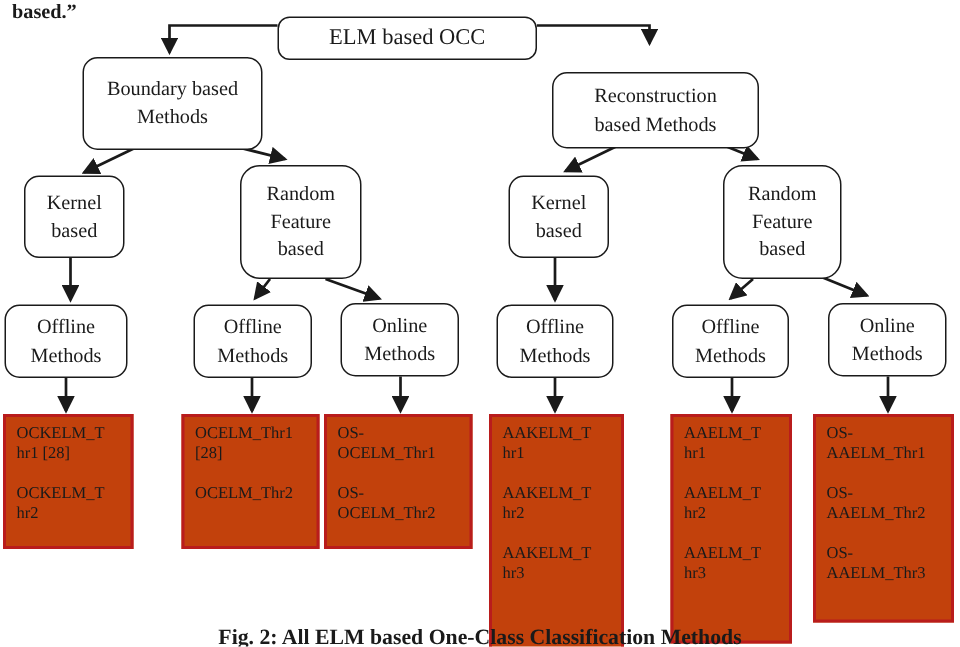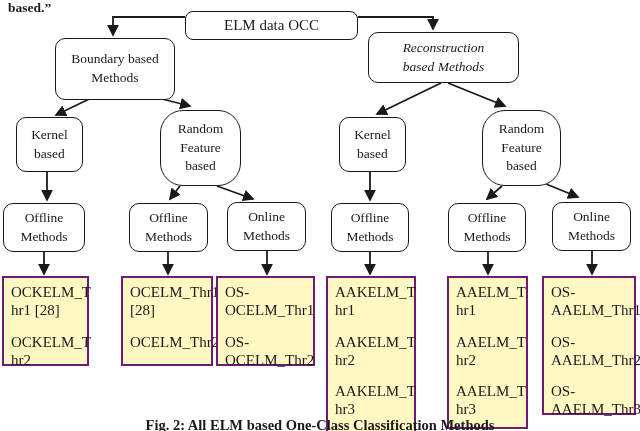--- a/index.html
+++ b/index.html
@@ -21,29 +21,29 @@
     display:flex;
     align-items:center;
     justify-content:center;
     text-align:center;
     white-space:pre-line;
     line-height:1.4;
     font-size:13.5px;
   }
   .node.root { font-size:15px; border-radius:8px; }
   .node.rounded { border-radius:10px; }
-  .node.rounded-lg { border-radius:23px; }
+  .node.rounded-lg { border-radius:13px; }
   .leaf {
     position:absolute;
     z-index:2;
     box-sizing:border-box;
-    border:2px solid #701a75;
-    background:#fef9c3;
+    border:2px solid #b91c1c;
+    background:#c2410c;
     padding:5px 4px 4px 7px;
-    font-size:15px;
+    font-size:11px;
   }
   .entry {
     white-space:pre-line;
     line-height:1.22;
     margin-bottom:13px;
   }
   .lead-text {
     position:absolute; left:8px; top:0;
     font-weight:bold; font-size:13.5px; z-index:3;
   }
@@ -79,25 +79,25 @@
     <path d="M168 252 V274" marker-end="url(#arw)"></path>
     <path d="M267 251 V274" marker-end="url(#arw)"></path>
     <path d="M370 252 V274" marker-end="url(#arw)"></path>
     <path d="M488 252 V274" marker-end="url(#arw)"></path>
     <path d="M592 251 V274" marker-end="url(#arw)"></path>
   </g>
 </svg>
 
 <div class="lead-text">based.”</div>
 
-<div class="node root" style="left:185px; top:11px; width:173px; height:29px;">ELM data OCC</div>
+<div class="node root" style="left:185px; top:11px; width:173px; height:29px;">ELM based OCC</div>
 
 <div class="node rounded" style="left:55px; top:38px; width:120px; height:62px;">Boundary based
 Methods</div>
-<div class="node rounded" style="left:368px; top:32px; width:151px; height:51px;font-style:italic;">Reconstruction
+<div class="node rounded" style="left:368px; top:48px; width:138px; height:51px;">Reconstruction
 based Methods</div>
 
 <div class="node rounded" style="left:16px; top:117px; width:67px; height:55px;">Kernel
 based</div>
 <div class="node rounded-lg" style="left:160px; top:110px; width:81px; height:76px;">Random
 Feature
 based</div>
 <div class="node rounded" style="left:339px; top:117px; width:67px; height:55px;">Kernel
 based</div>
 <div class="node rounded-lg" style="left:482px; top:110px; width:79px; height:76px;">Random

